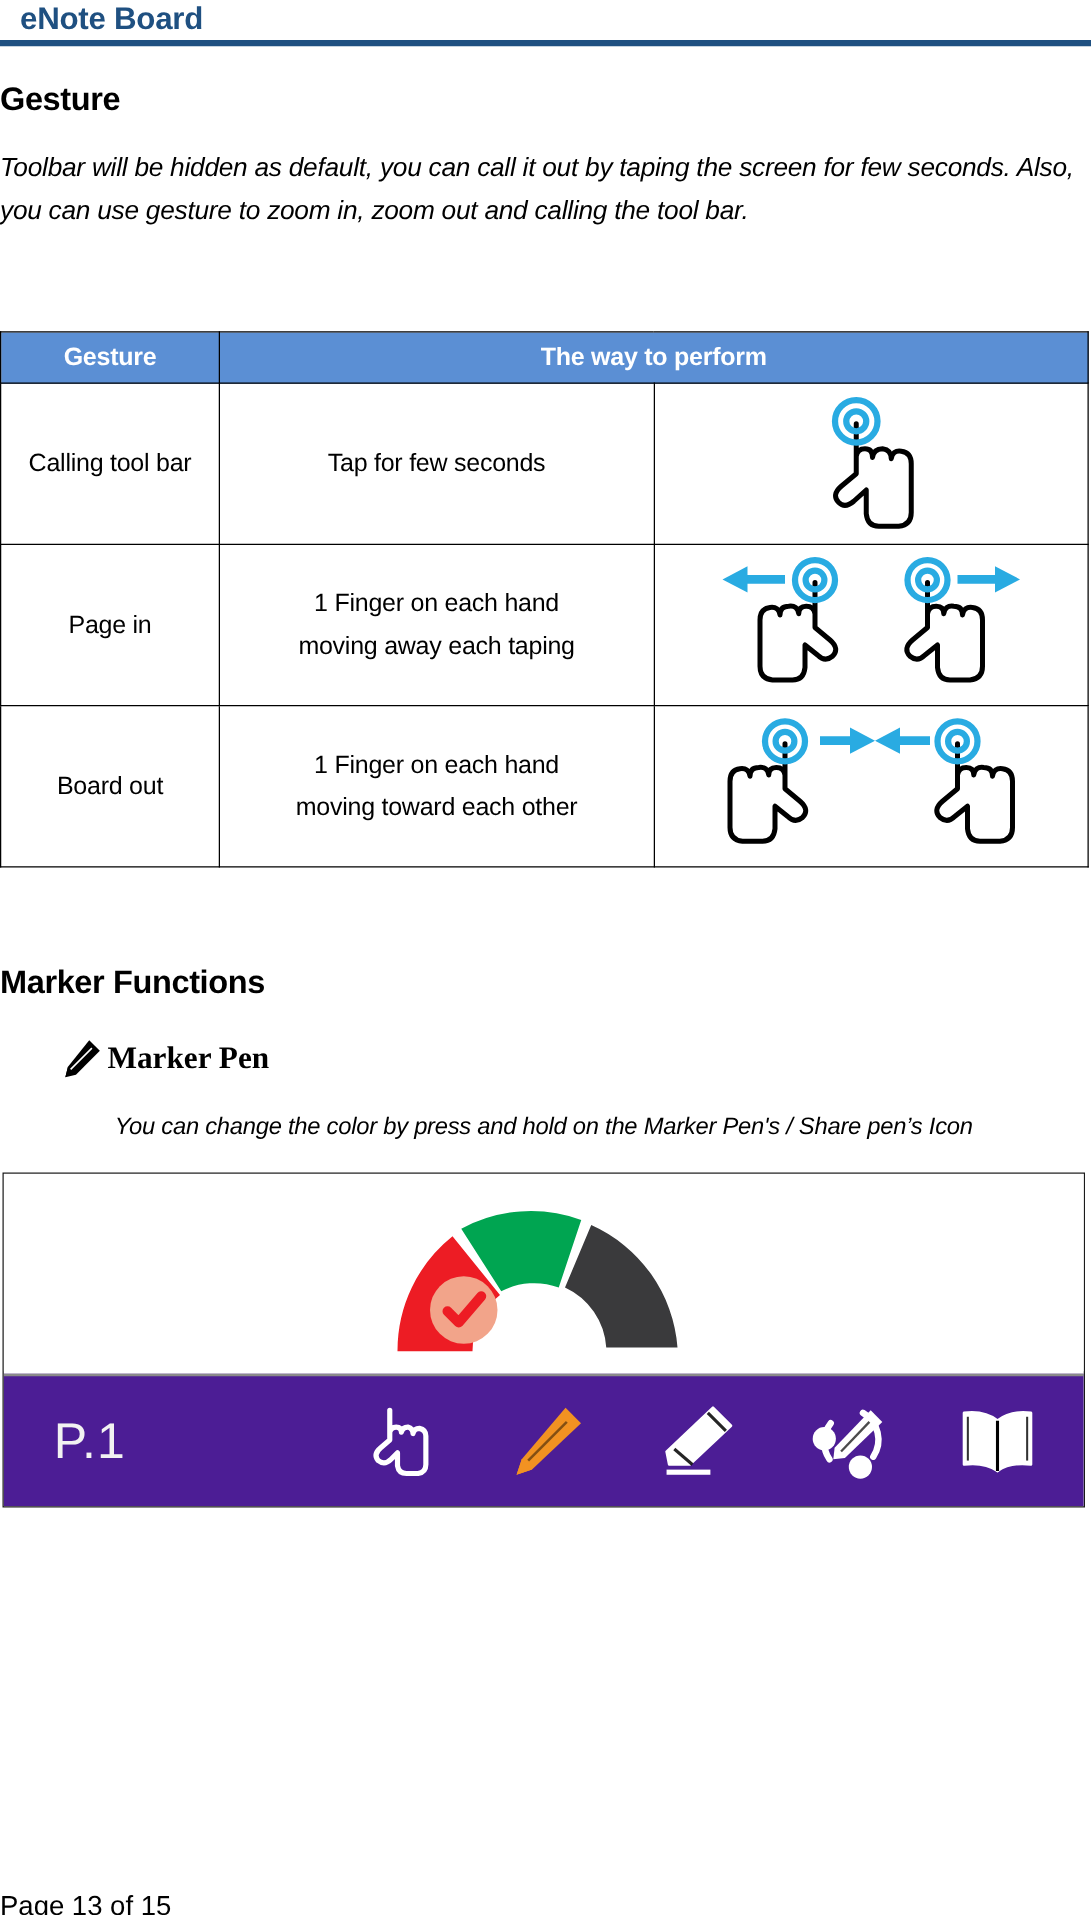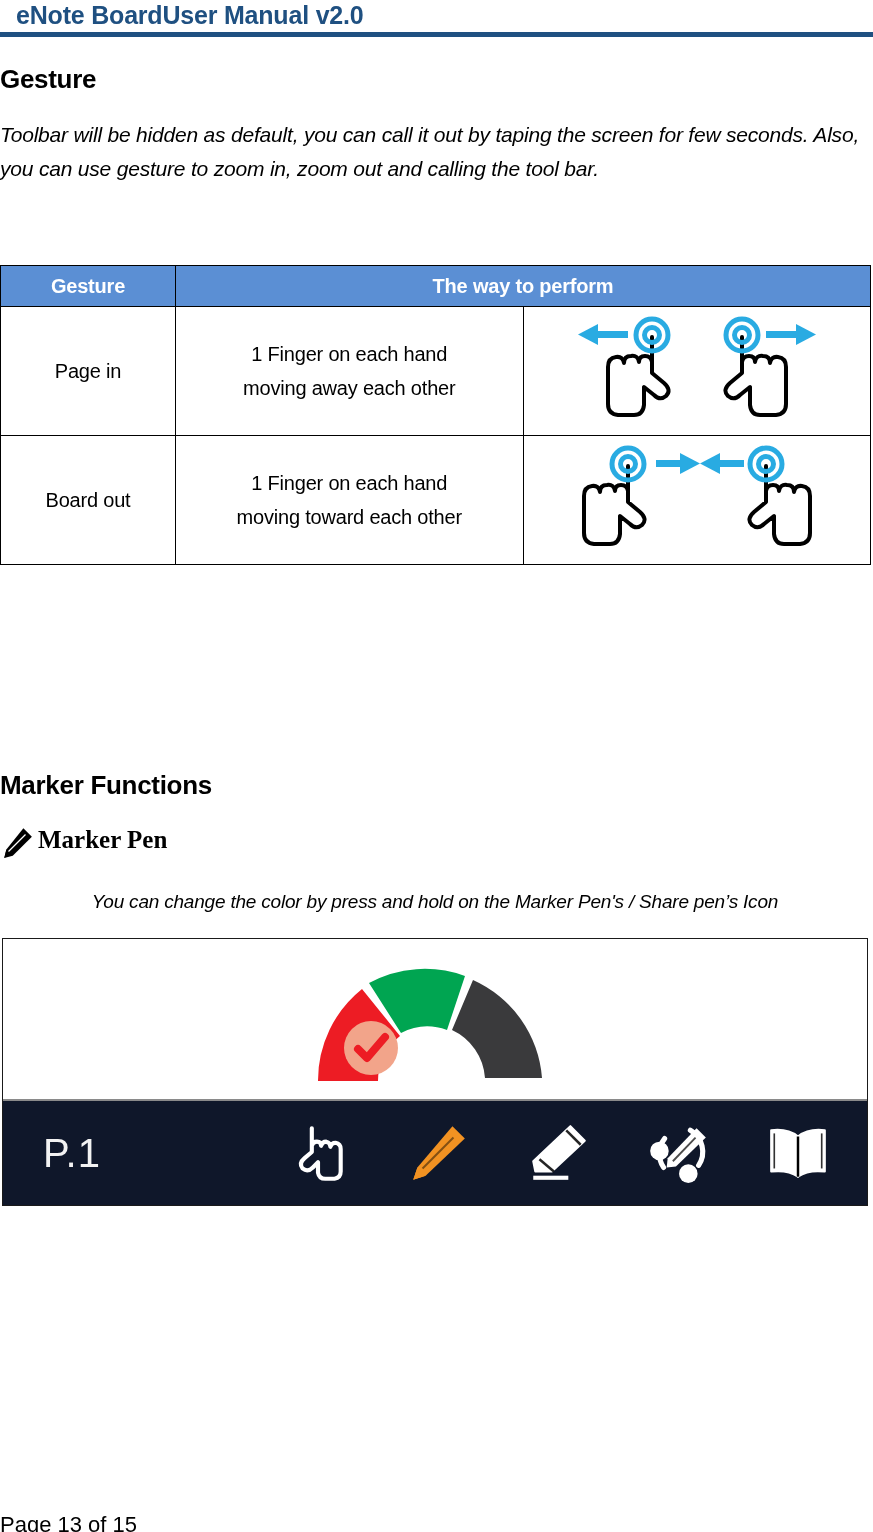--- a/index.html
+++ b/index.html
@@ -73,21 +73,23 @@
   }
   #gesture-intro { left: 0; top: 118px; width: 860px; }
   #marker-desc   { left: 0; top: 885px; width: 870px; font-size: 19px; text-align: center; }
 
   
   .subheading {
     position: absolute;
     left: 0;
     top: 826px;
     display: flex;
+    align-items: center;
     height: 42px;
+    padding-left: 48px;
   }
   .subheading-label {
     font-family: "Liberation Serif", serif;
     font-size: 25px;
     font-weight: bold;
     letter-spacing: 0px;
     margin-left: 4px;
   }
   .pencil-glyph { width: 34px; height: 34px; display: block; }
 
@@ -150,21 +152,21 @@
     left: 50%;
     top: 2px;
     transform: translateX(-50%);
   }
   .device-toolbar {
     position: absolute;
     left: 0;
     bottom: 0;
     width: 100%;
     height: 106px;
-    background: #0f172a;
+    background: #4c1d95;
     display: flex;
     align-items: center;
     border-top: 2px solid #8a8a8a;
     box-sizing: border-box;
   }
   .page-indicator {
     color: #f2f2f2;
     font-size: 40px;
     letter-spacing: 1px;
     margin-left: 40px;
@@ -191,42 +193,59 @@
     margin-top: 24px;
   }
 </style>
 </head>
 <body>
 
 <div class="page">
 
   <div class="doc-header">
     <div class="doc-header-title">eNote Board</div>
-    <div class="doc-header-version">User Manual v2.0</div>
   </div>
   <div class="header-rule"></div>
 
   <div class="h1" id="gesture-heading">Gesture</div>
   <div class="para" id="gesture-intro">Toolbar will be hidden as default, you can call it out by taping the screen for few seconds. Also, you can use gesture to zoom in, zoom out and calling the tool bar.</div>
 
   <table class="gesture-table">
     <thead>
       <tr>
         <th class="col-gesture">Gesture</th>
         <th colspan="2">The way to perform</th>
       </tr>
     </thead>
     <tbody>
 
+      <tr>
+        <td class="col-gesture">Calling tool bar</td>
+        <td class="col-perform">
+          <span class="perform-line">Tap for few seconds</span>
+        </td>
+        <td class="col-figure figure-cell">
+
+          <svg width="200" height="112" viewBox="0 0 200 112">
+            <g fill="none" stroke="#000000" stroke-width="4" stroke-linejoin="round" stroke-linecap="round">
+              <path d="M88 24 L88 64 L76 74 Q68 81 74 87 Q79 92 86 86 L96 77 L96 96 Q97 106 106 106 L122 106 Q132 105 132 95 L132 56 Q132 47 124 46 Q117 45 116 52 Q116 45 109 44 Q102 44 101 51 Q101 44 95 44 Q89 44 88 50 Z"></path>
+            </g>
+            <g fill="none" stroke="#29ABE2" stroke-width="5">
+              <circle cx="88" cy="22" r="17"></circle>
+              <circle cx="88" cy="22" r="8"></circle>
+            </g>
+          </svg>
+        </td>
+      </tr>
 
       <tr>
         <td class="col-gesture">Page in</td>
         <td class="col-perform">
           <span class="perform-line">1 Finger on each hand</span>
-          <span class="perform-line">moving away each other</span>
+          <span class="perform-line">moving away each taping</span>
         </td>
         <td class="col-figure figure-cell">
 
           <svg width="250" height="112" viewBox="0 0 250 112">
 
             <g transform="translate(18,8)">
               <path d="M62 14 L62 50 L74 60 Q82 67 76 73 Q70 78 64 72 L54 64 L54 82 Q53 92 44 92 L28 92 Q18 91 18 81 L18 44 Q18 35 26 34 Q33 33 34 40 Q34 33 41 33 Q48 32 49 39 Q49 33 55 33 Q61 33 62 39 Z" fill="#ffffff" stroke="#000000" stroke-width="4" stroke-linejoin="round"></path>
               <g fill="none" stroke="#29ABE2" stroke-width="5">
                 <circle cx="62" cy="12" r="16"></circle>
                 <circle cx="62" cy="12" r="7.5"></circle>

